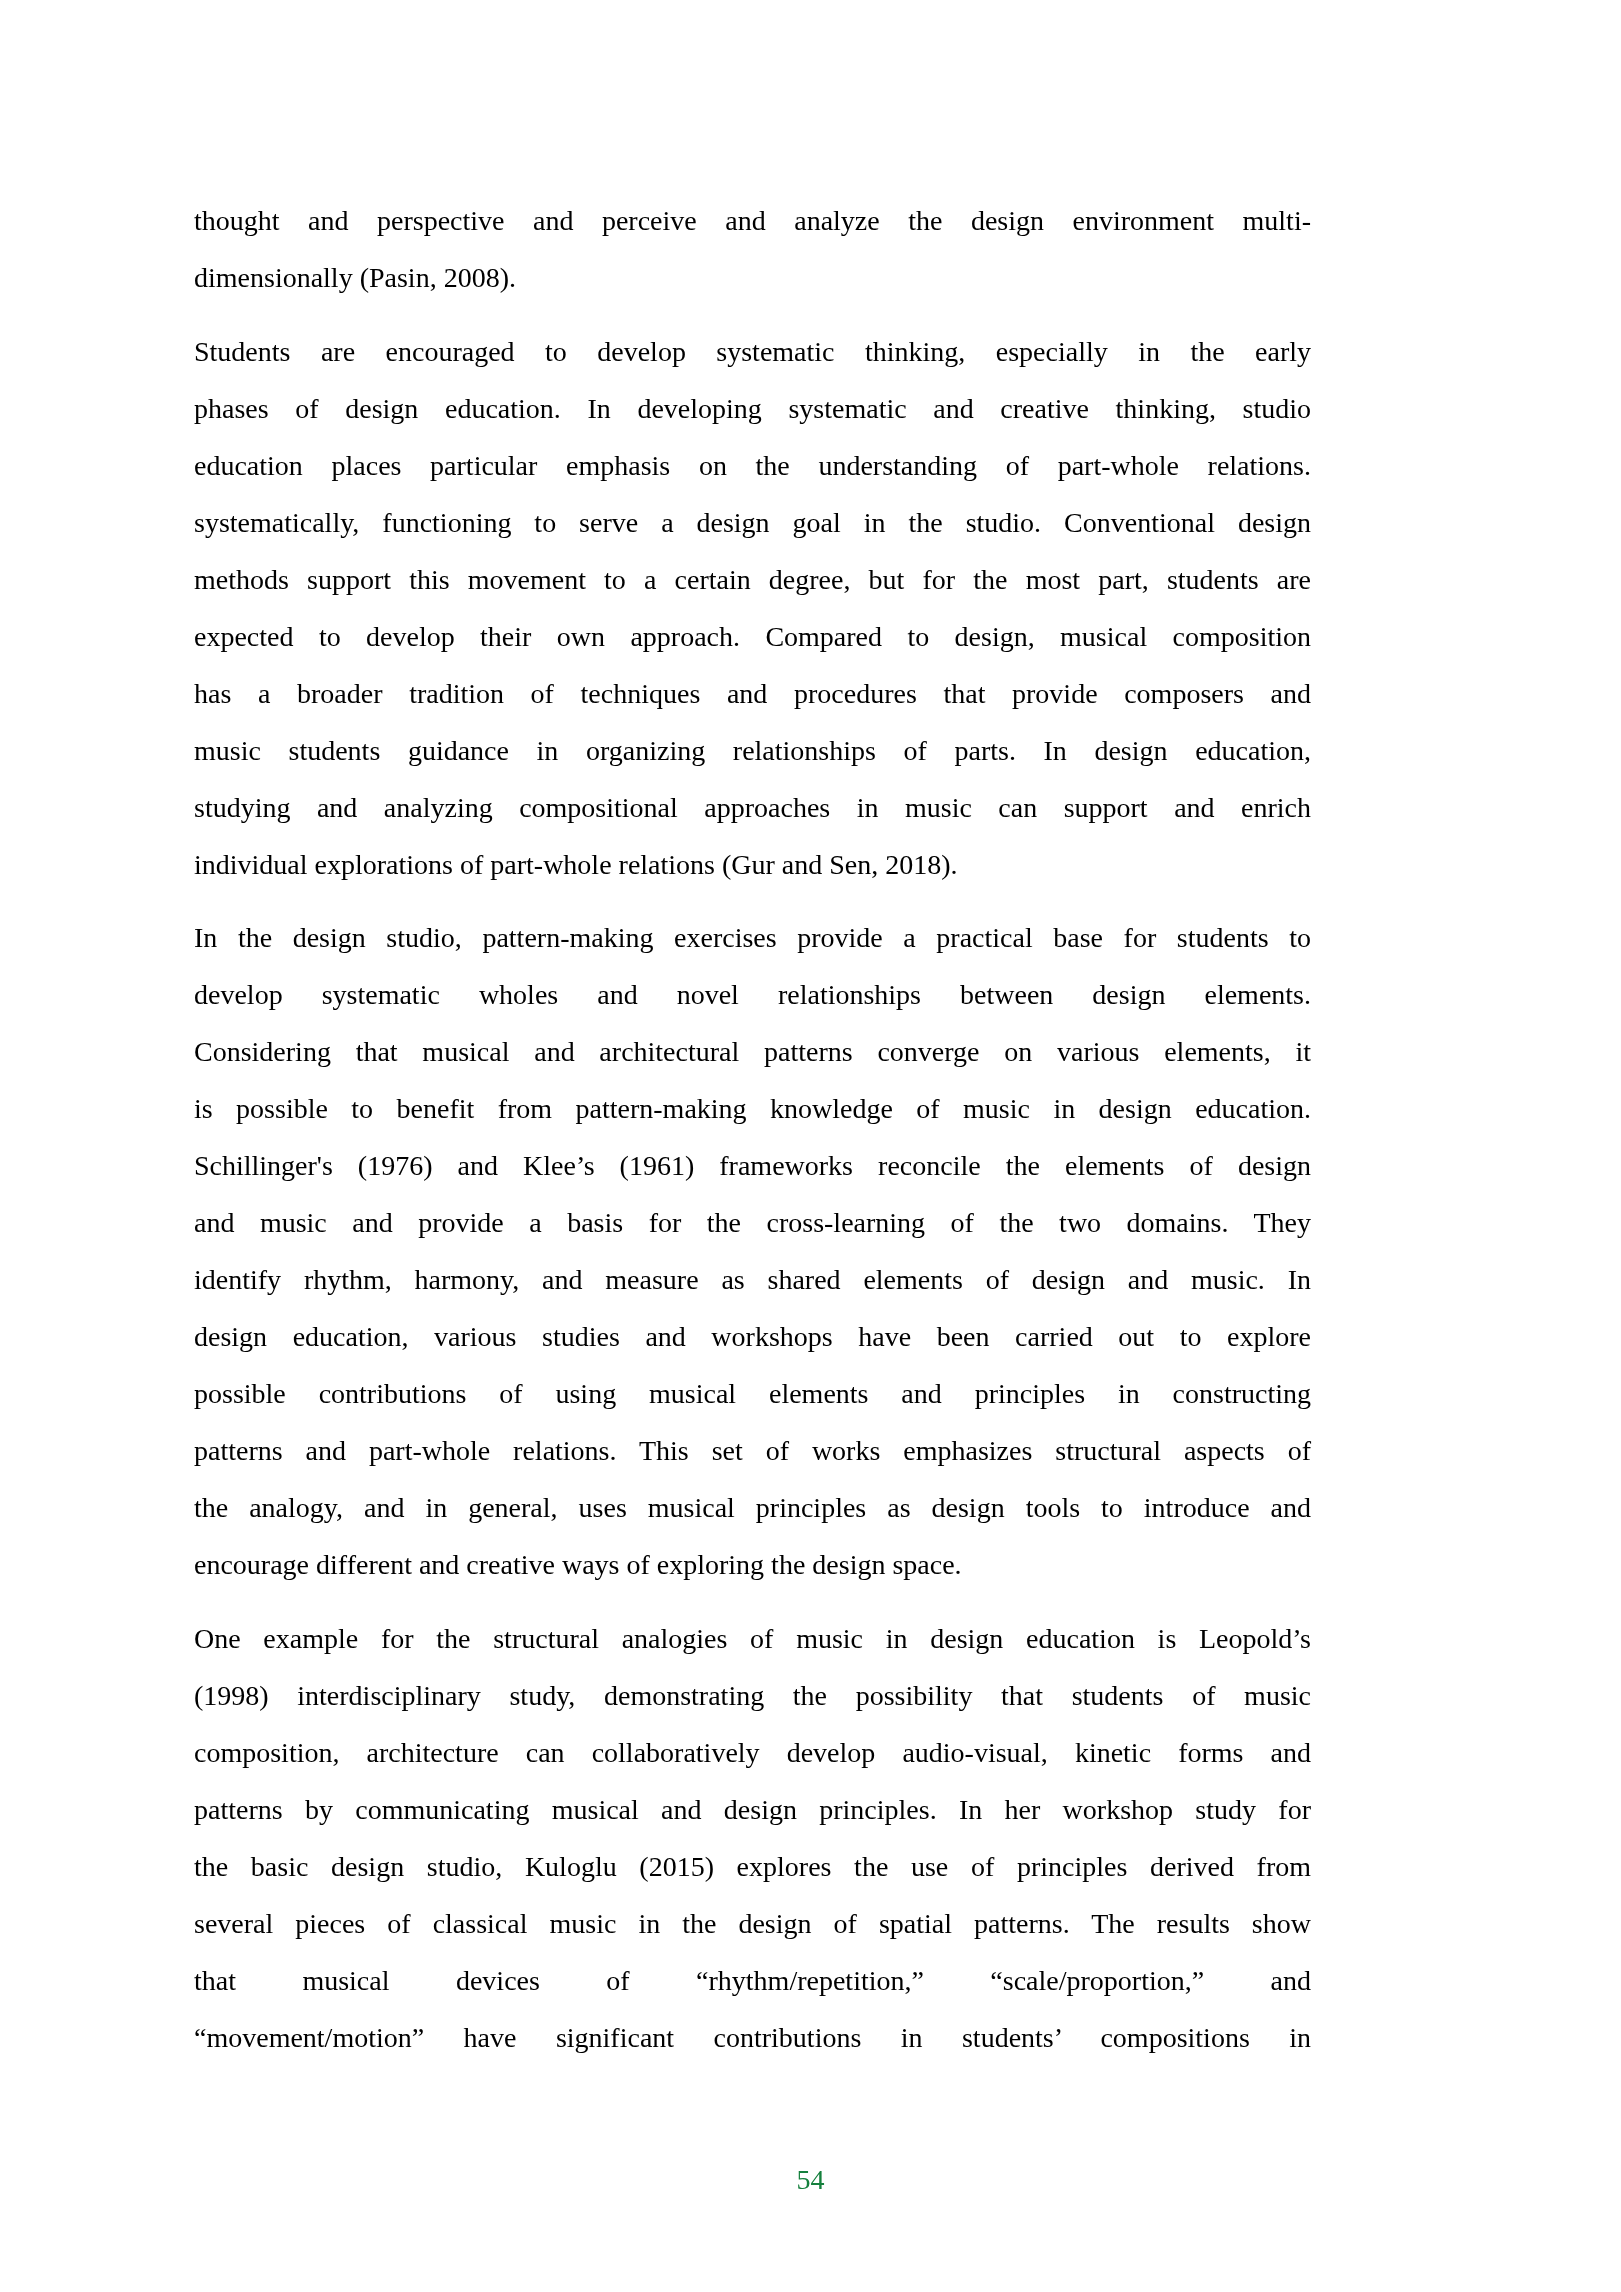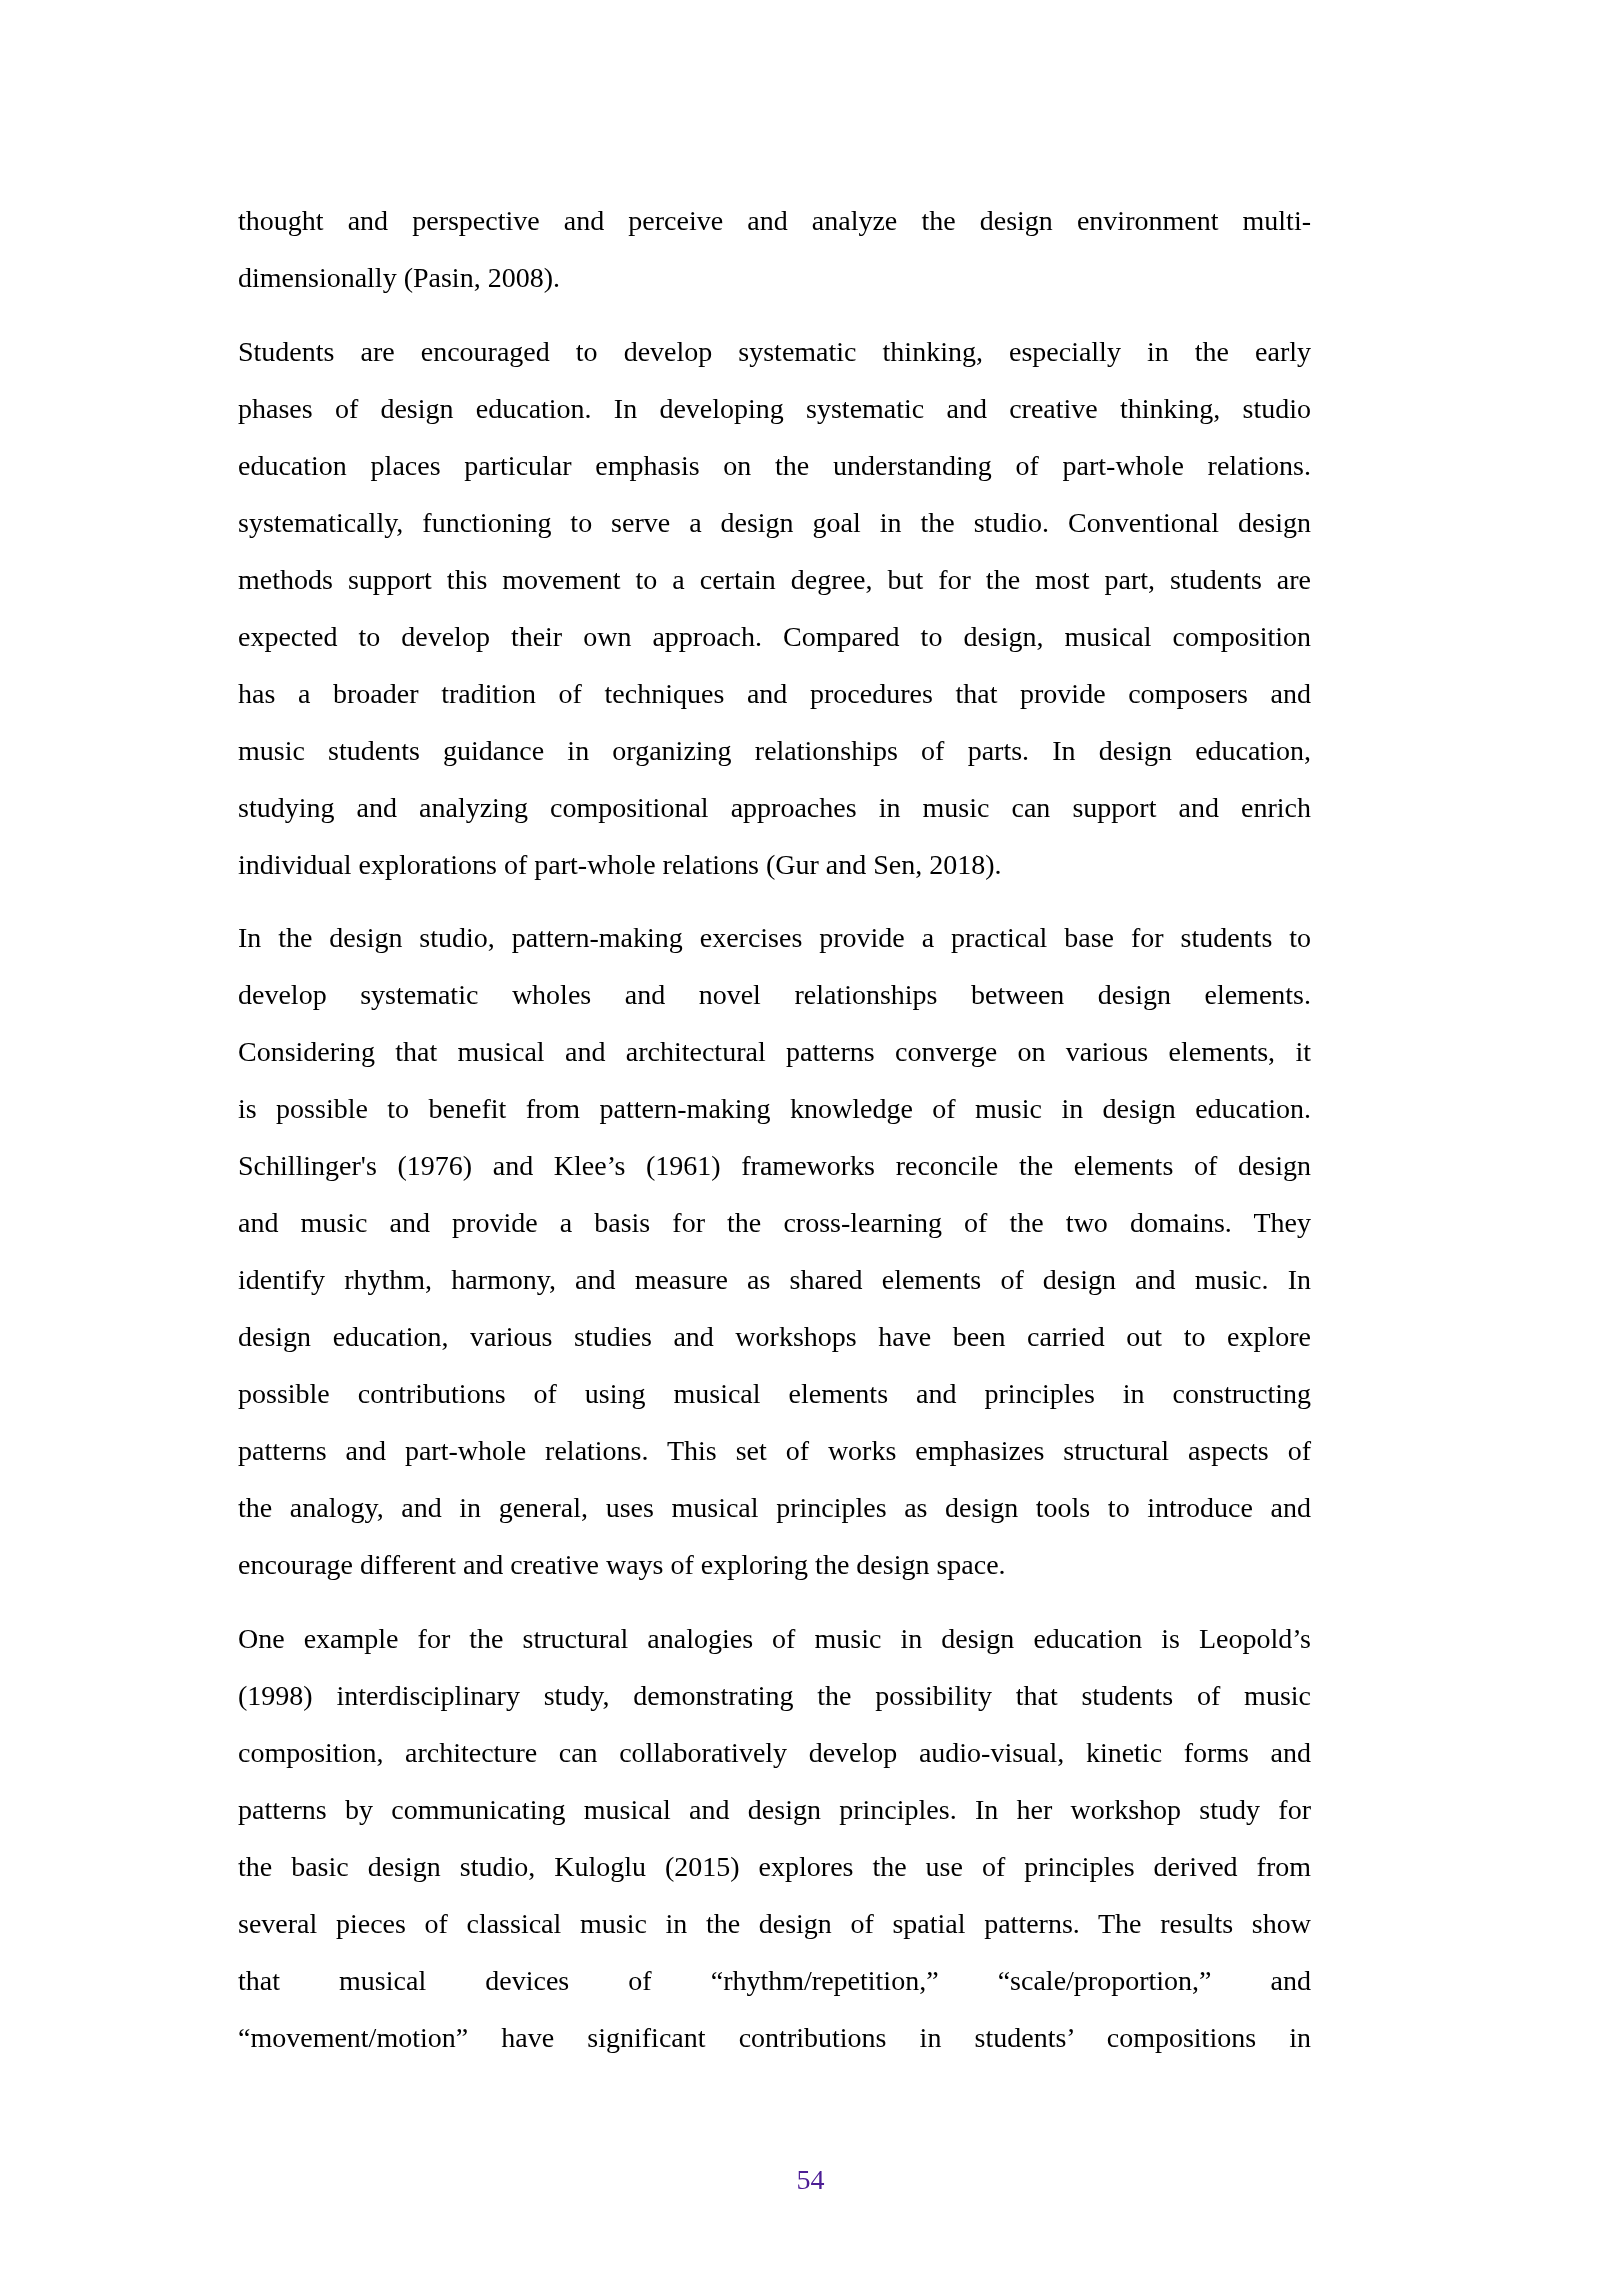--- a/index.html
+++ b/index.html
@@ -1,22 +1,22 @@
 <!DOCTYPE html>
 <html><head>
 <meta charset="utf-8">
 <style>
   html, body { margin:0; padding:0; background:#ffffff; }
   body { width:1621px; height:2293px; position:relative; overflow:hidden; }
   .page { position:absolute; left:0; top:0; width:1621px; height:2293px; background:#fff; }
   .content { position:absolute; left:194px; top:192px; width:1117px; font-family:"Liberation Serif", serif; font-size:28px; color:#000; }
   .para { margin:0 0 16.7px 0; }
-  .line { display:block; height:57px; line-height:57px; text-align:justify; text-align-last:justify; white-space:nowrap;margin-left:44px; }
+  .line { display:block; height:57px; line-height:57px; text-align:justify; text-align-last:justify; white-space:nowrap; }
   .line.last { text-align-last:left; }
-  .pagenum { position:absolute; left:0; width:1621px; top:2164px; text-align:center; font-family:"Liberation Serif", serif; font-size:28px; color:#4c1d95; }
+  .pagenum { position:absolute; left:0; width:1621px; top:2164px; text-align:center; font-family:"Liberation Serif", serif; font-size:28px; color:#15803d; }
 </style>
 </head>
 <body>
 
 <div class="page">
   <div class="content">
     <div class="para">
       <span class="line" style="white-space: normal;">thought and perspective and perceive and analyze the design environment multi-</span>
       <span class="line last">dimensionally (Pasin, 2008).</span>
     </div>

